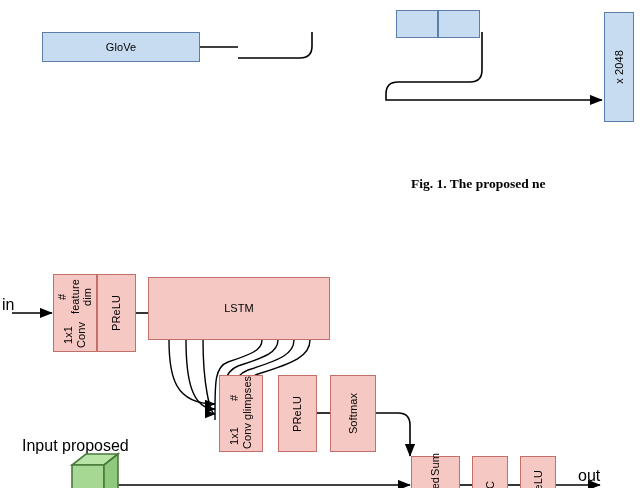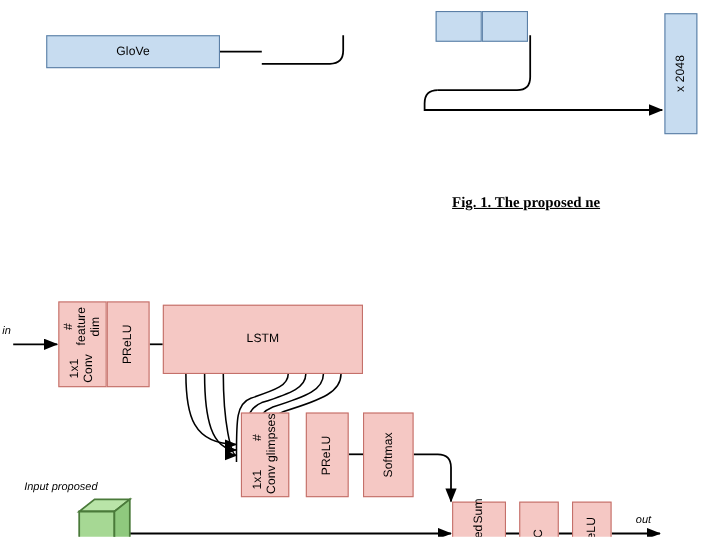--- a/index.html
+++ b/index.html
@@ -40,23 +40,22 @@
   .box-pink {
     background: #f5c8c4;
     border: 1.6px solid #c4706a;
   }
   .vert {
     writing-mode: vertical-rl;
     transform: rotate(180deg);
   }
   .plain-label {
     position: absolute;
-    font-size: 10px;
+    font-size: 16px;
     white-space: nowrap;
-    font-style: italic;
   }
   .fig-caption {
     position: absolute;
     font-family: "Liberation Serif", serif;
     font-weight: bold;
     font-size: 13.5px;
     white-space: nowrap;
   }
   svg.overlay {
     position: absolute;
@@ -119,21 +118,21 @@
     <span>GloVe</span>
   </div>
 
   <div class="box box-blue" style="left:396px; top:-22px; width:42px; height:28px;"></div>
   <div class="box box-blue" style="left:438px; top:-22px; width:42px; height:28px;"></div>
 
   <div class="box box-blue" style="left:604px; top:-20px; width:30px; height:110px;">
     <span class="vert">x 2048</span>
   </div>
 
-  <div class="fig-caption" style="left:411px; top:144px;text-decoration:underline;">Fig. 1. The proposed ne</div>
+  <div class="fig-caption" style="left:411px; top:144px;">Fig. 1. The proposed ne</div>
 
   <div class="plain-label" style="left:2px; top:264px;">in</div>
   <div class="plain-label" style="left:578px; top:435px;text-align:right;">out</div>
   <div class="plain-label" style="left:22px; top:405px;">Input proposed</div>
 
   <div class="box box-pink" style="left:53px; top:242px; width:44px; height:78px;">
     <div class="vert" style="display:flex; flex-direction:row; gap:1px; align-items:center; justify-content:center;">
       <span>1x1 Conv</span>
       <span># feature dim</span>
     </div>

